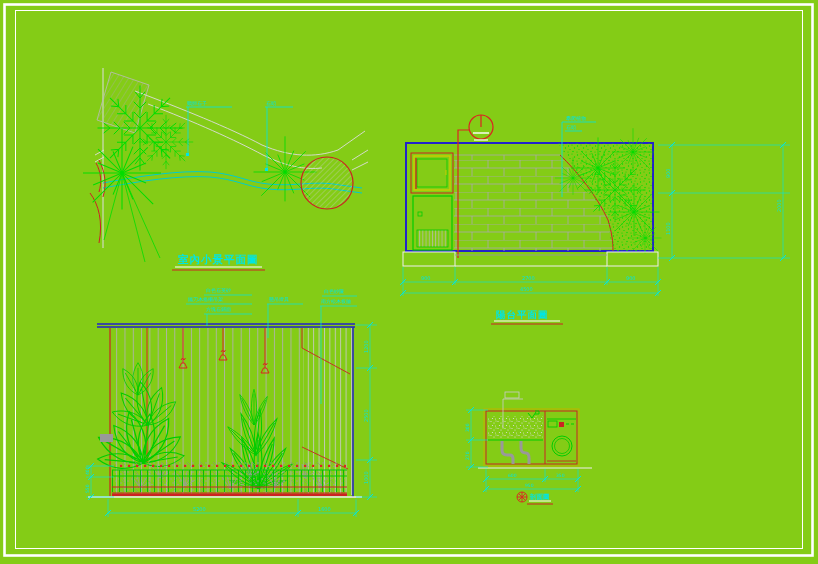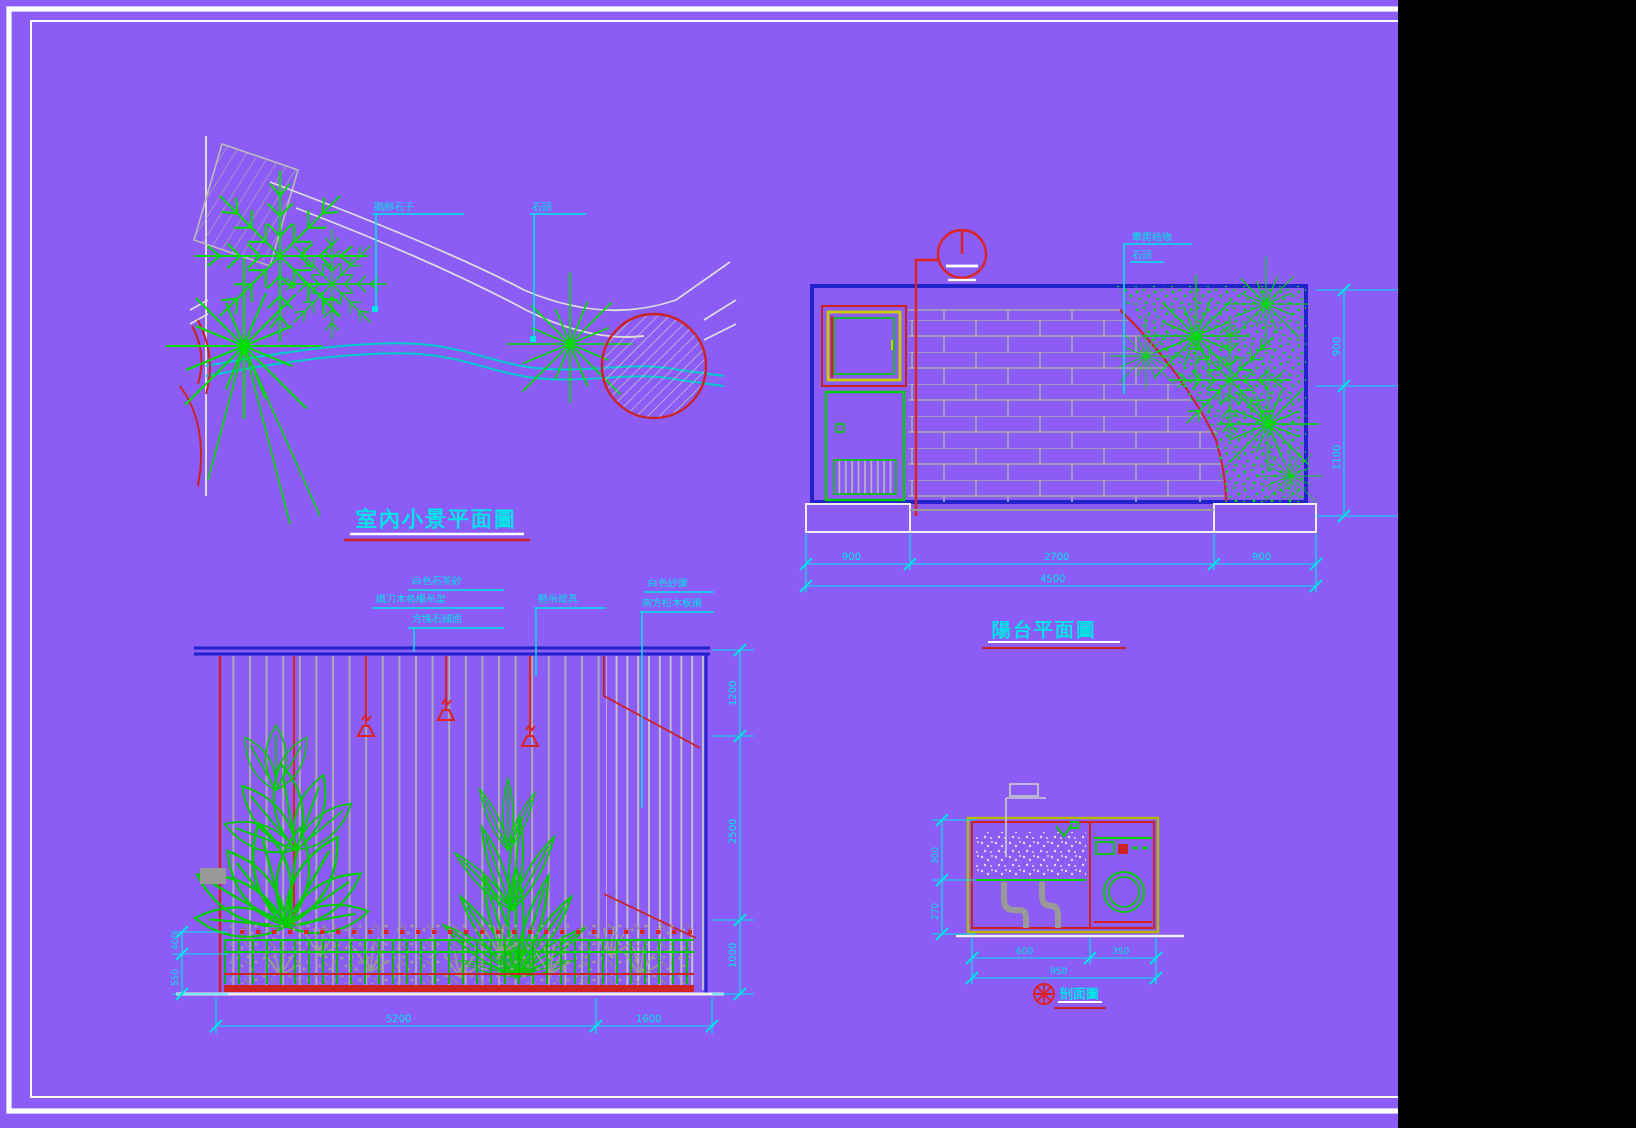--- a/index.html
+++ b/index.html
@@ -1,16 +1,16 @@
 <!DOCTYPE html>
 <html><head>
 <meta charset="utf-8">
 <style>
   html,body{margin:0;padding:0;background:#000;}
-  .canvas{position:relative;width:699px;height:564px;background:#8b5cf6;overflow:hidden;text-align:right;}
+  .canvas{position:relative;width:818px;height:564px;background:#84cc16;overflow:hidden;text-align:right;}
   svg{display:block;}
   svg text{font-family:"DejaVu Sans",sans-serif;fill:#00e5e5;}
   .t-title{font-size:10.5px;font-weight:bold;letter-spacing:1px;}
   .t-tiny{font-size:5px;}
   .t-dim{font-size:5px;}
 </style>
 </head>
 <body>
 
 <div class="canvas">

